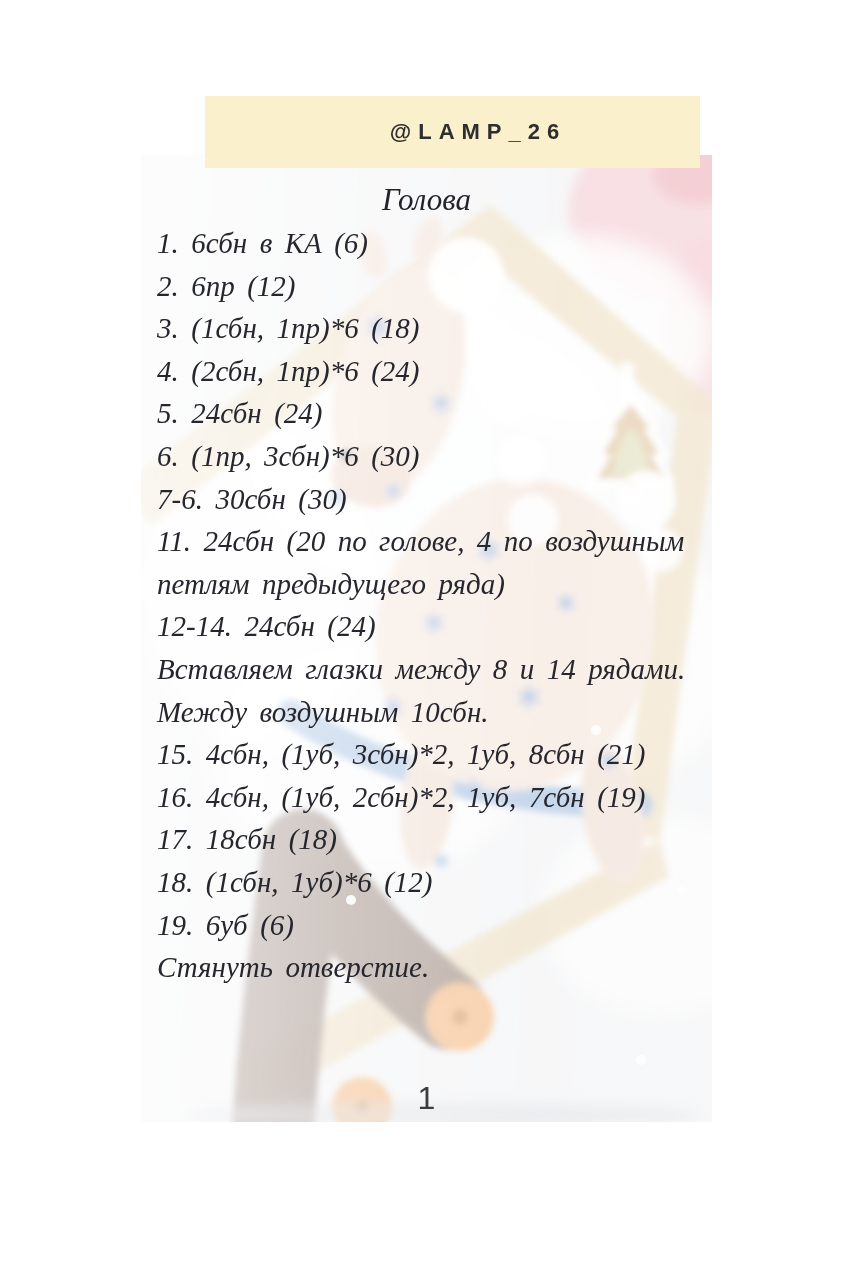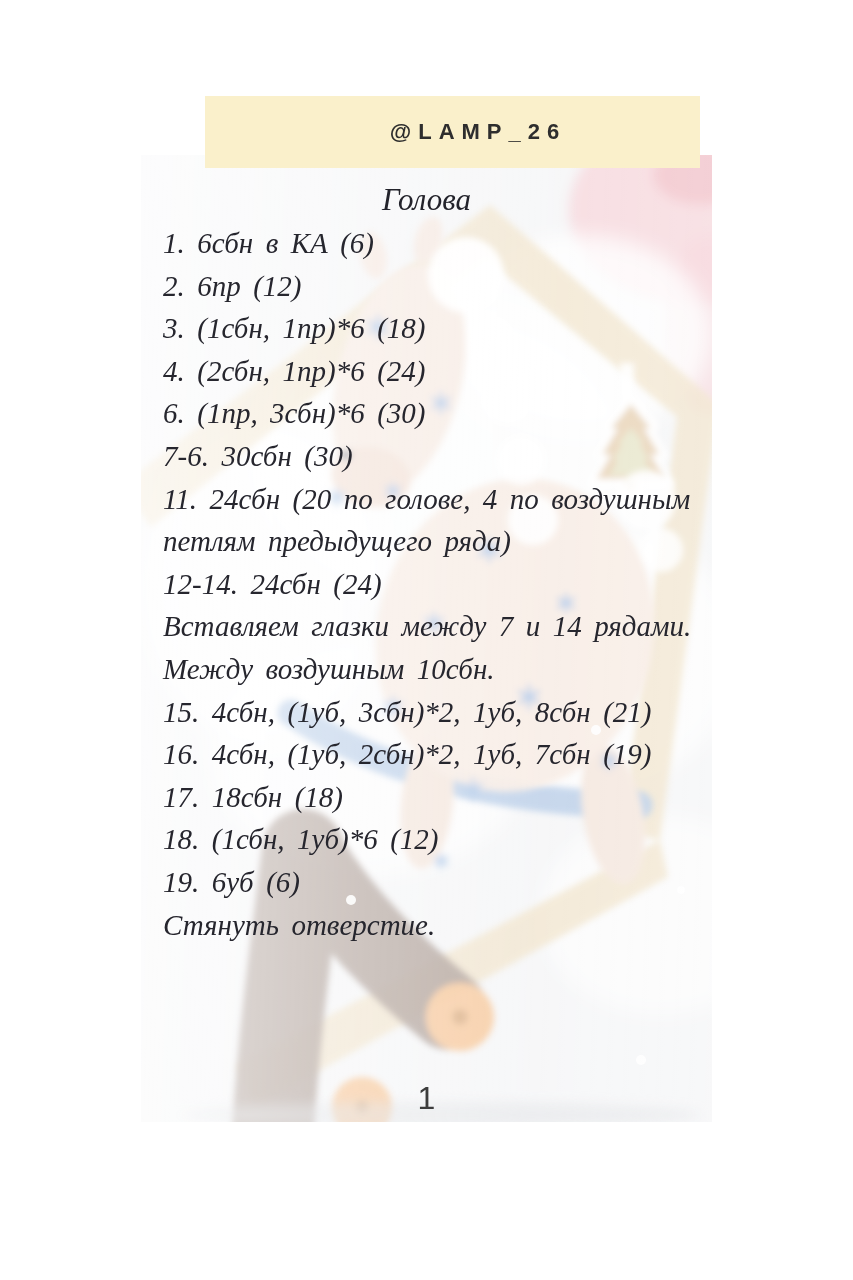--- a/index.html
+++ b/index.html
@@ -24,21 +24,21 @@
           justify-content:center;padding-left:44px;}
   .banner span{font-family:"Liberation Sans",sans-serif;font-weight:700;
           font-size:22px;letter-spacing:7px;text-indent:7px;color:#2e2e2e;}
 
   
   .content{position:absolute;left:0;top:0;width:853px;height:1280px;z-index:4;
            pointer-events:none;}
   .title{position:absolute;left:141px;top:180px;width:571px;height:40px;
          line-height:40px;text-align:center;font-style:italic;font-weight:400;
          font-size:31px;color:#23232b;margin:0;}
-  .lines{position:absolute;left:163px;top:222px;width:660px;}
+  .lines{position:absolute;left:157px;top:222px;width:660px;}
   .lines p{margin:0;height:42.6px;line-height:42.6px;font-style:italic;
            font-size:29px;color:#26262e;white-space:nowrap;word-spacing:.18em;}
   .pagenum{position:absolute;left:141px;top:1078px;width:571px;height:40px;
            line-height:40px;text-align:center;
            font-family:"Liberation Sans",sans-serif;font-size:32px;
            color:#3d3d3d;}
 </style>
 </head>
 <body>
 
@@ -156,26 +156,27 @@
   </header>
 
   <main class="content">
     <h1 class="title">Голова</h1>
 
     <div class="lines">
       <p>1. 6сбн в КА (6)</p>
       <p>2. 6пр (12)</p>
       <p>3. (1сбн, 1пр)*6 (18)</p>
       <p>4. (2сбн, 1пр)*6 (24)</p>
+      <p>5. 24сбн (24)</p>
       <p>6. (1пр, 3сбн)*6 (30)</p>
       <p>7-6. 30сбн (30)</p>
       <p>11. 24сбн (20 по голове, 4 по воздушным</p>
       <p>петлям предыдущего ряда)</p>
       <p>12-14. 24сбн (24)</p>
-      <p>Вставляем глазки между 7 и 14 рядами.</p>
+      <p>Вставляем глазки между 8 и 14 рядами.</p>
       <p>Между воздушным 10сбн.</p>
       <p>15. 4сбн, (1уб, 3сбн)*2, 1уб, 8сбн (21)</p>
       <p>16. 4сбн, (1уб, 2сбн)*2, 1уб, 7сбн (19)</p>
       <p>17. 18сбн (18)</p>
       <p>18. (1сбн, 1уб)*6 (12)</p>
       <p>19. 6уб (6)</p>
       <p>Стянуть отверстие.</p>
     </div>
 
     <div class="pagenum">1</div>

